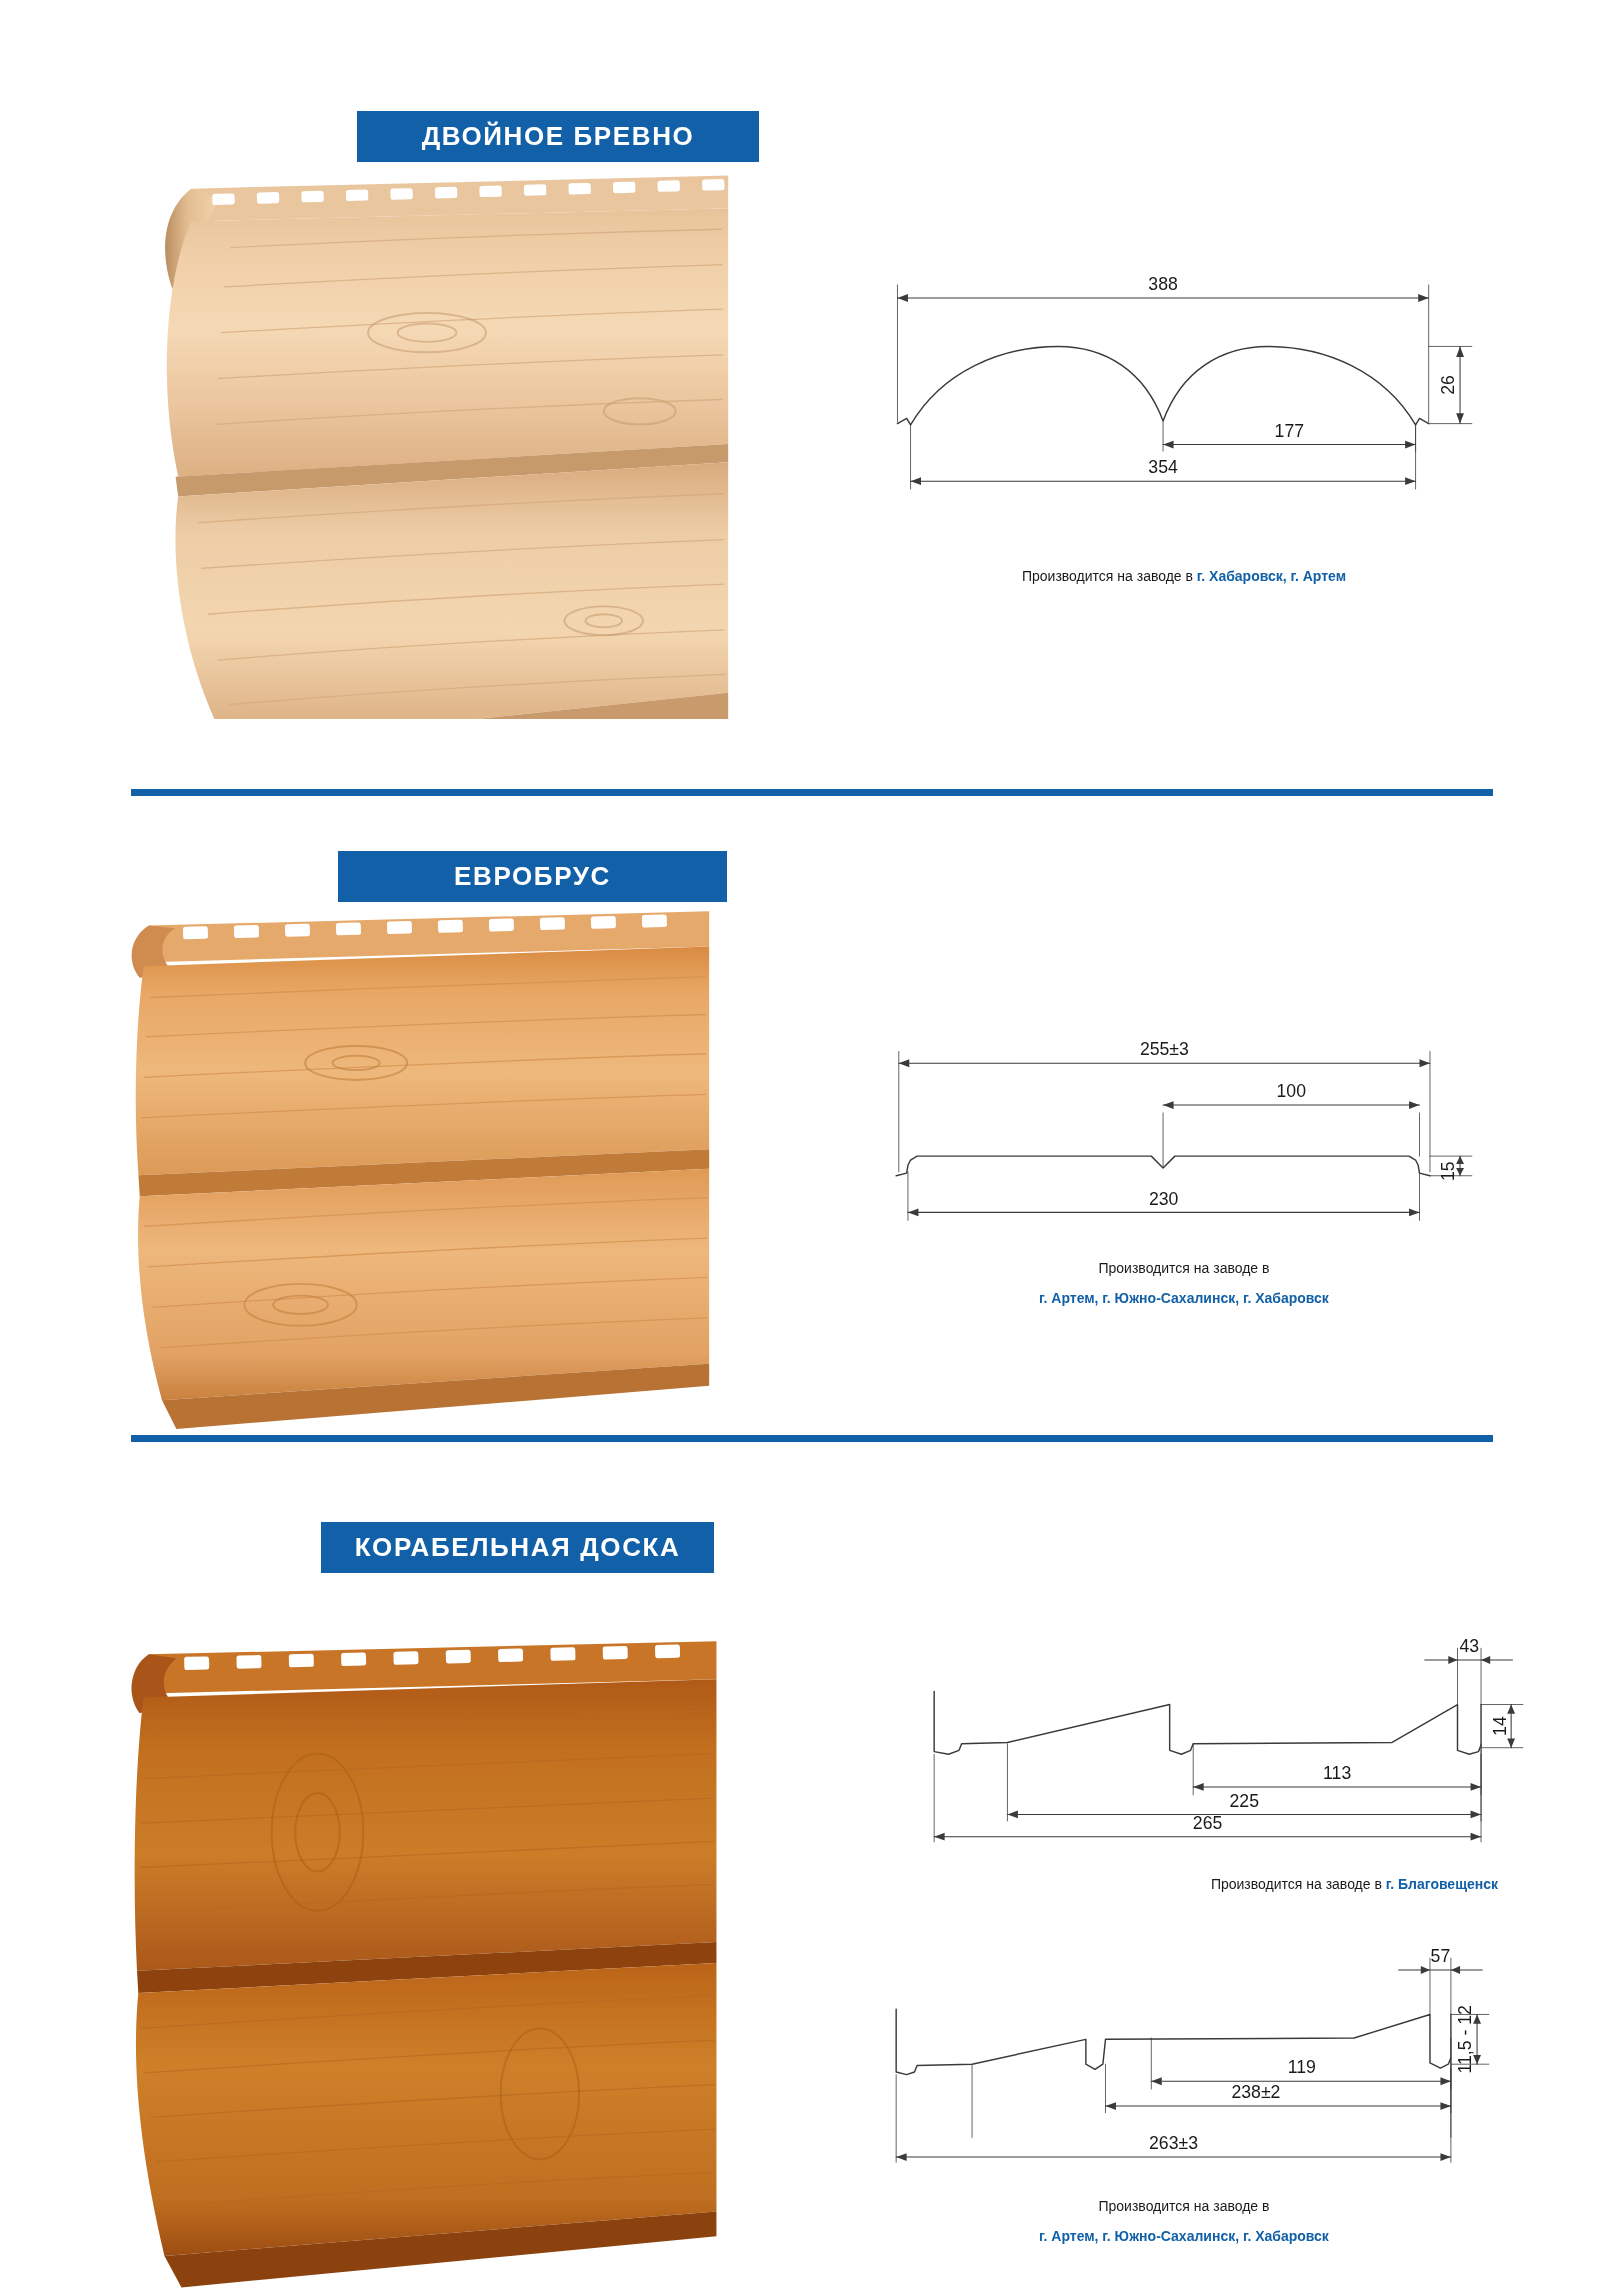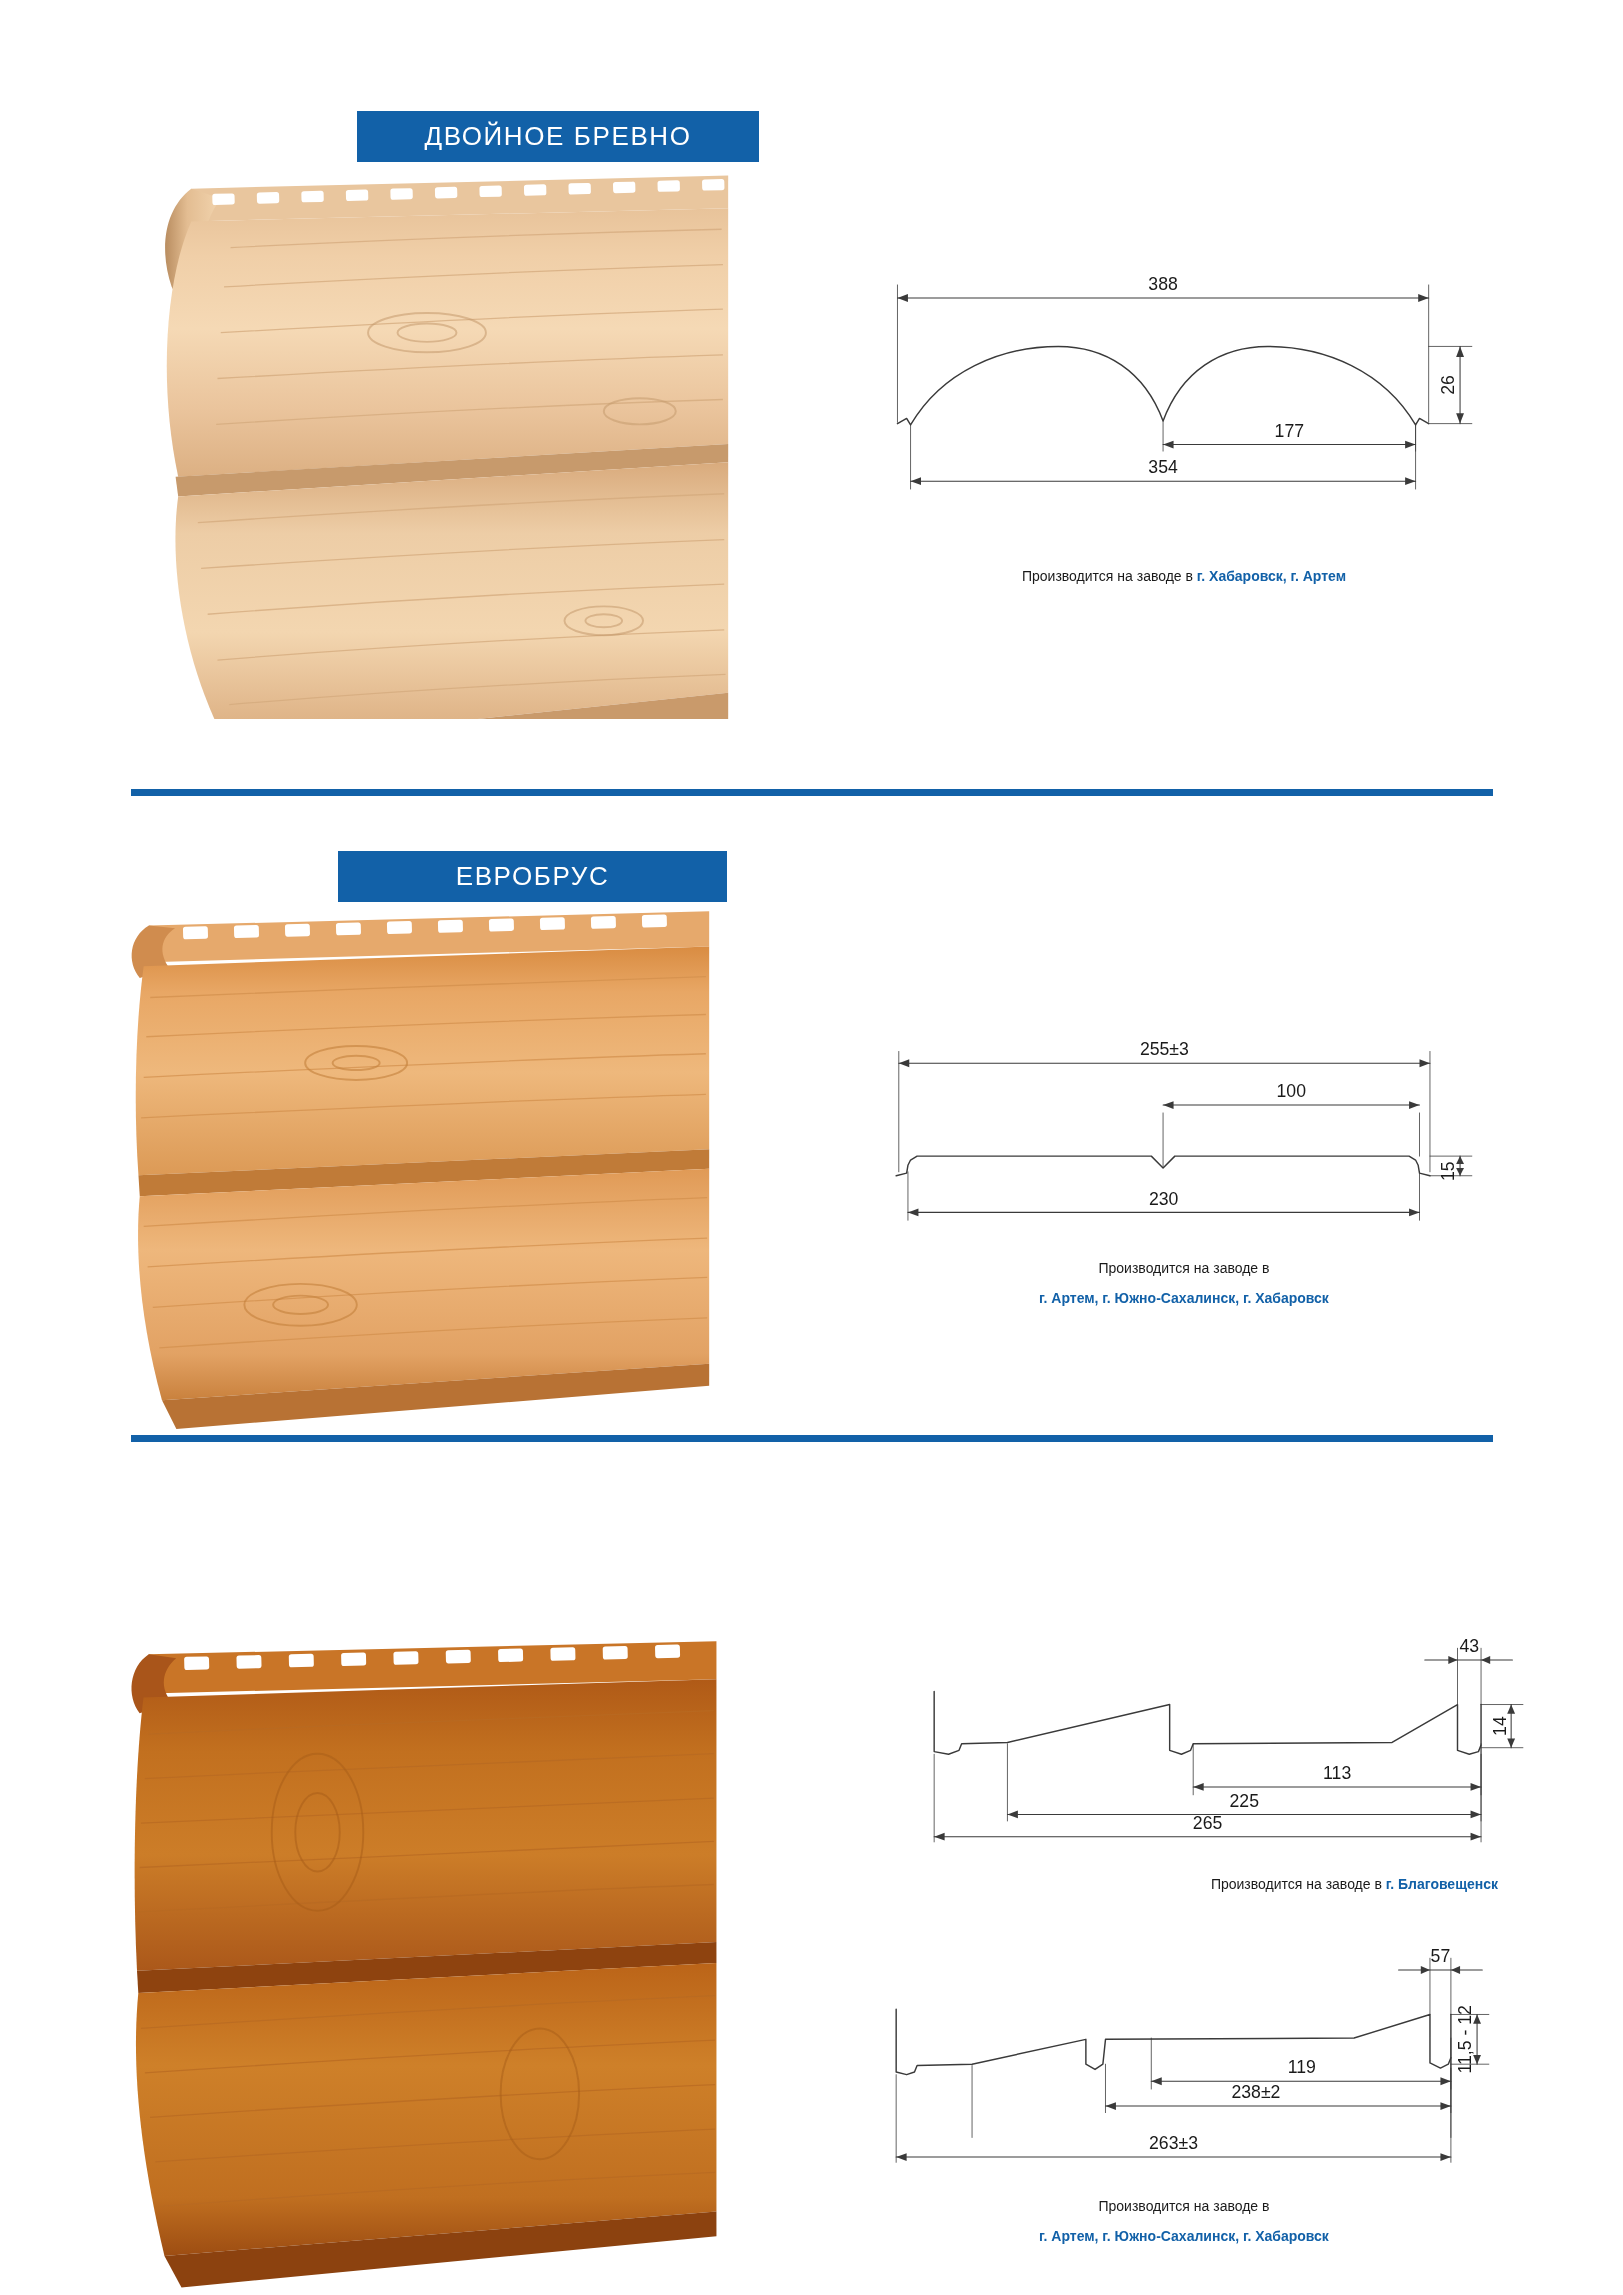--- a/index.html
+++ b/index.html
@@ -33,21 +33,21 @@
     width: 1362px;
     height: 7.2px;
     background: #1261a8;
   }
 
   
   .title-pill {
     position: absolute;
     background: #1261a8;
     color: #ffffff;
-    font-weight: normal;
+    font-weight: bold;
     letter-spacing: 1.6px;
     font-size: 26px;
     text-align: center;
     line-height: 51px;
     height: 51px;
     white-space: nowrap;
   }
 
   
   .photo {
@@ -324,20 +324,21 @@
     <div class="caption two-line" style="left:870px; top:458px; width:628px;">
       <div>Производится на заводе в</div>
       <div class="city">г. Артем, г. Южно-Сахалинск, г. Хабаровск</div>
     </div>
 
     <div class="section-rule" style="top:640px;"></div>
   </div>
 
   <div class="section" style="top:1440px; height:856px;">
 
+    <div class="title-pill" style="left:321px; top:82px; width:393px;">КОРАБЕЛЬНАЯ ДОСКА</div>
 
     <div class="photo" style="left:121px; top:196px; width:635px; height:654px;">
       <svg viewBox="0 0 970 1000" width="635" height="654">
         <defs>
           <linearGradient id="wood3a" x1="0" y1="0" x2="0" y2="1">
             <stop offset="0%" stop-color="#b05a17"></stop>
             <stop offset="25%" stop-color="#c2701f"></stop>
             <stop offset="60%" stop-color="#cc7d28"></stop>
             <stop offset="100%" stop-color="#ab581a"></stop>
           </linearGradient>

